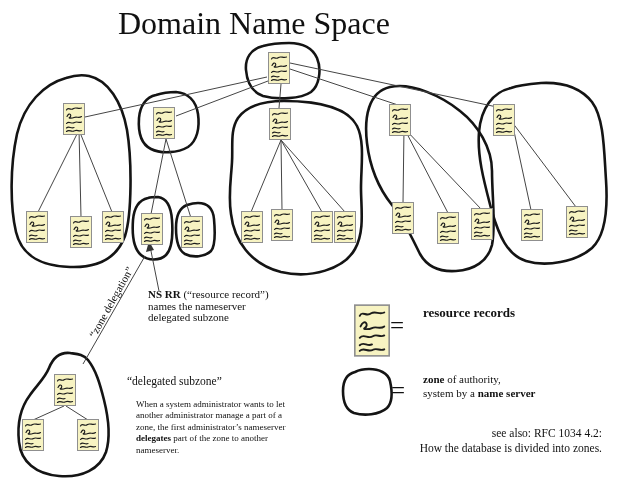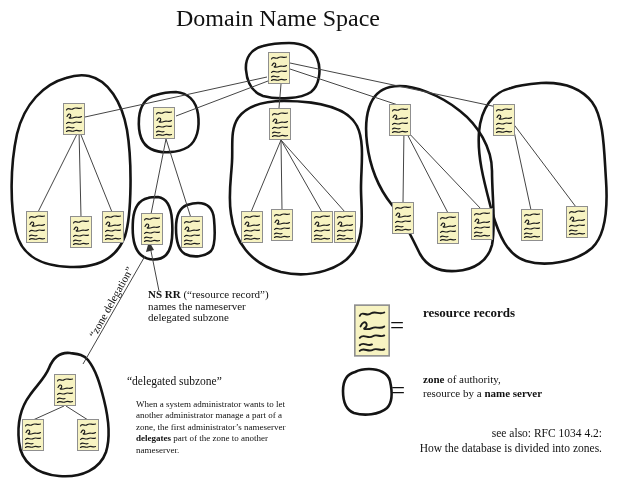--- a/index.html
+++ b/index.html
@@ -5,21 +5,21 @@
   html,body{margin:0;padding:0;background:#ffffff;}
   #stage{position:relative;width:621px;height:480px;overflow:hidden;background:#fff;
          font-family:"Liberation Serif",serif;color:#111;}
   #diagram{position:absolute;left:0;top:0;}
   .zone{fill:none;stroke:var(--zone_stroke,#141414);stroke-width:2.6;stroke-linecap:round;stroke-linejoin:round;}
   .edge{stroke:var(--edge,#454545);stroke-width:1;}
   .rrbox{fill:var(--record_fill,#f7f3c2);stroke:var(--record_border,#8f8f8f);stroke-width:1;}
   .sq{fill:none;stroke:#1c1c1c;stroke-width:1.15;stroke-linecap:round;}
   .eq{font-family:"Liberation Serif",serif;font-size:25px;fill:#111;}
   .lbl{position:absolute;}
-  .title{left:118px;top:5px;width:320px;text-align:center;font-size:24px;}
+  .title{left:118px;top:5px;width:320px;font-size:32px;}
   .rot{left:52px;top:296px;width:118px;text-align:center;font-size:11px;
        transform:rotate(-61deg);transform-origin:center center;}
   .nsrr{left:148px;top:289px;width:132px;font-size:11px;line-height:11.5px;}
   .dsl{left:127px;top:375px;font-size:11.5px;}
   .para{left:120px;top:399px;width:152px;font-size:9px;line-height:11.4px;margin-left:16px;}
   .lg1{left:423px;top:306px;font-size:13px;line-height:13.5px;}
   .lg2{left:423px;top:373px;font-size:11px;line-height:13.5px;}
   .seealso{right:19px;top:426px;text-align:right;font-size:11.5px;line-height:14.5px;}
   b{font-weight:bold;}
 </style>
@@ -129,21 +129,21 @@
   <div class="lbl para">
     <span>When a system administrator wants to let another administrator manage a part of a zone, the first administrator’s nameserver </span><b>delegates</b><span> part of the zone to another nameserver.</span>
   </div>
 
   <div class="lbl lg1">
     <div><b>resource records</b></div>
   </div>
 
   <div class="lbl lg2">
     <div><b>zone</b><span> of authority,</span></div>
-    <div><span>resource by a </span><b>name server</b></div>
+    <div><span>system by a </span><b>name server</b></div>
   </div>
 
   <div class="lbl seealso">
     <div>see also: RFC 1034 4.2:</div>
     <div>How the database is divided into zones.</div>
   </div>
 
 </div>
 
 </body></html>

